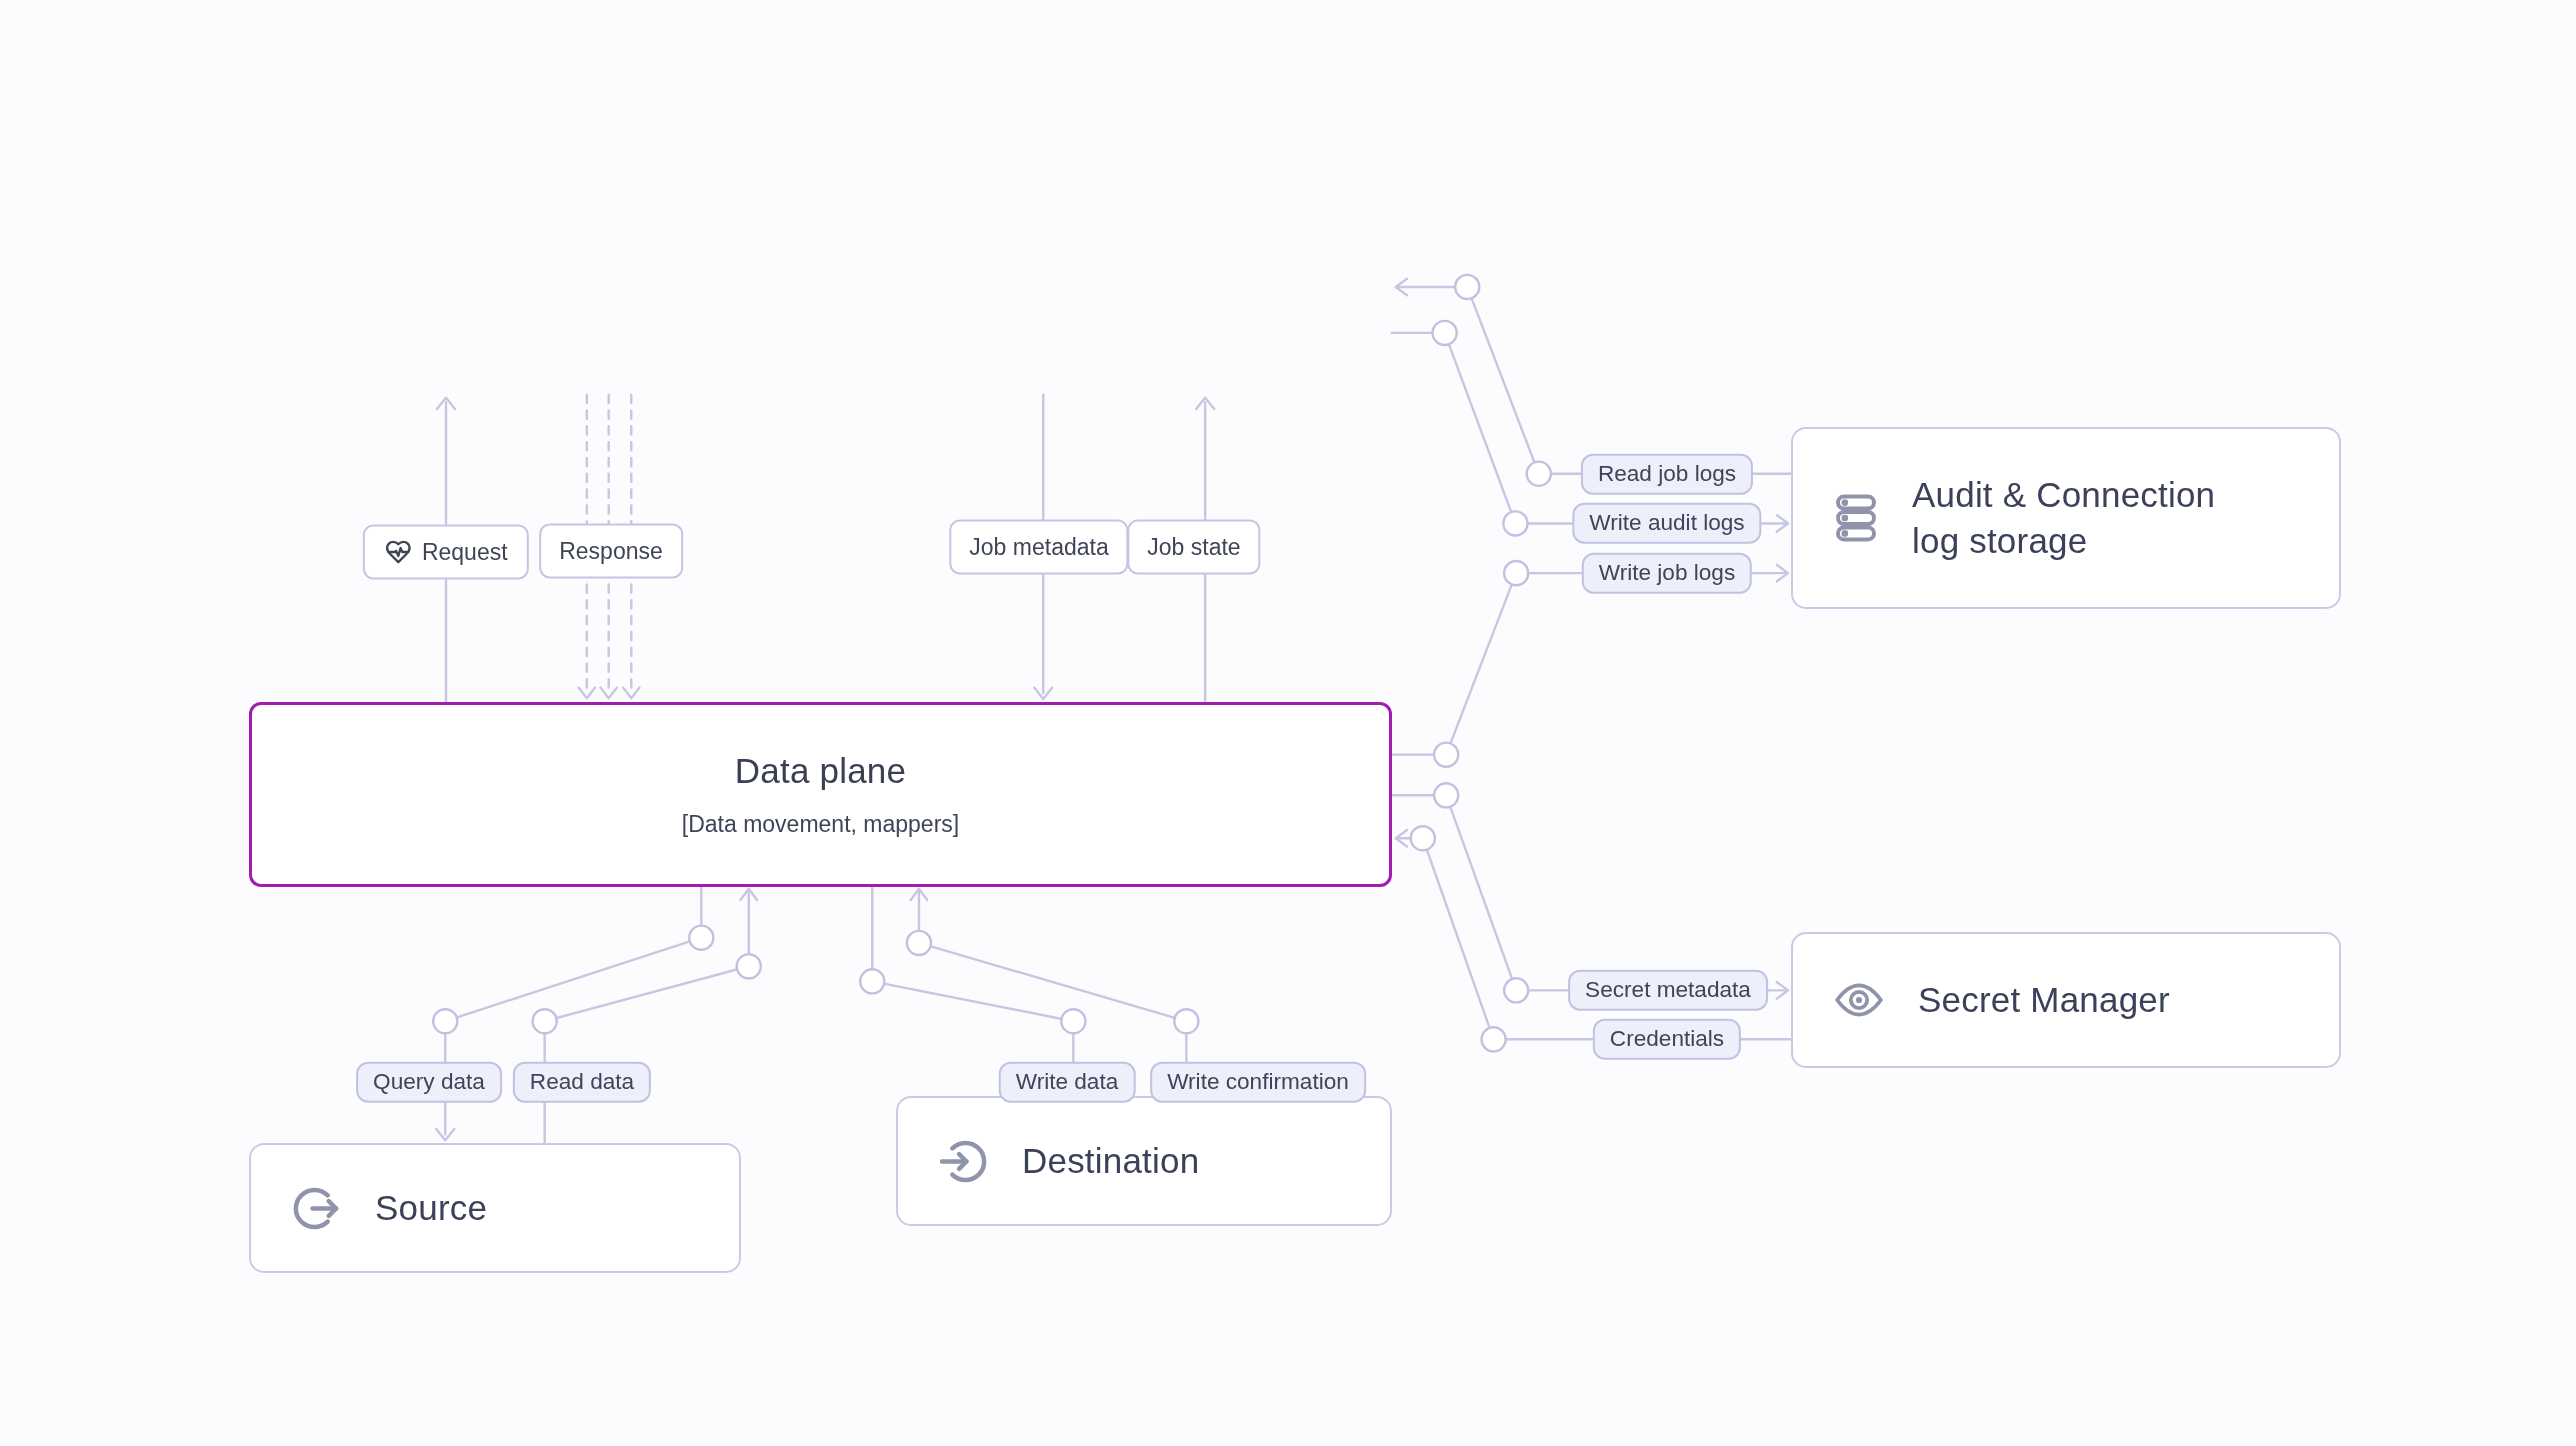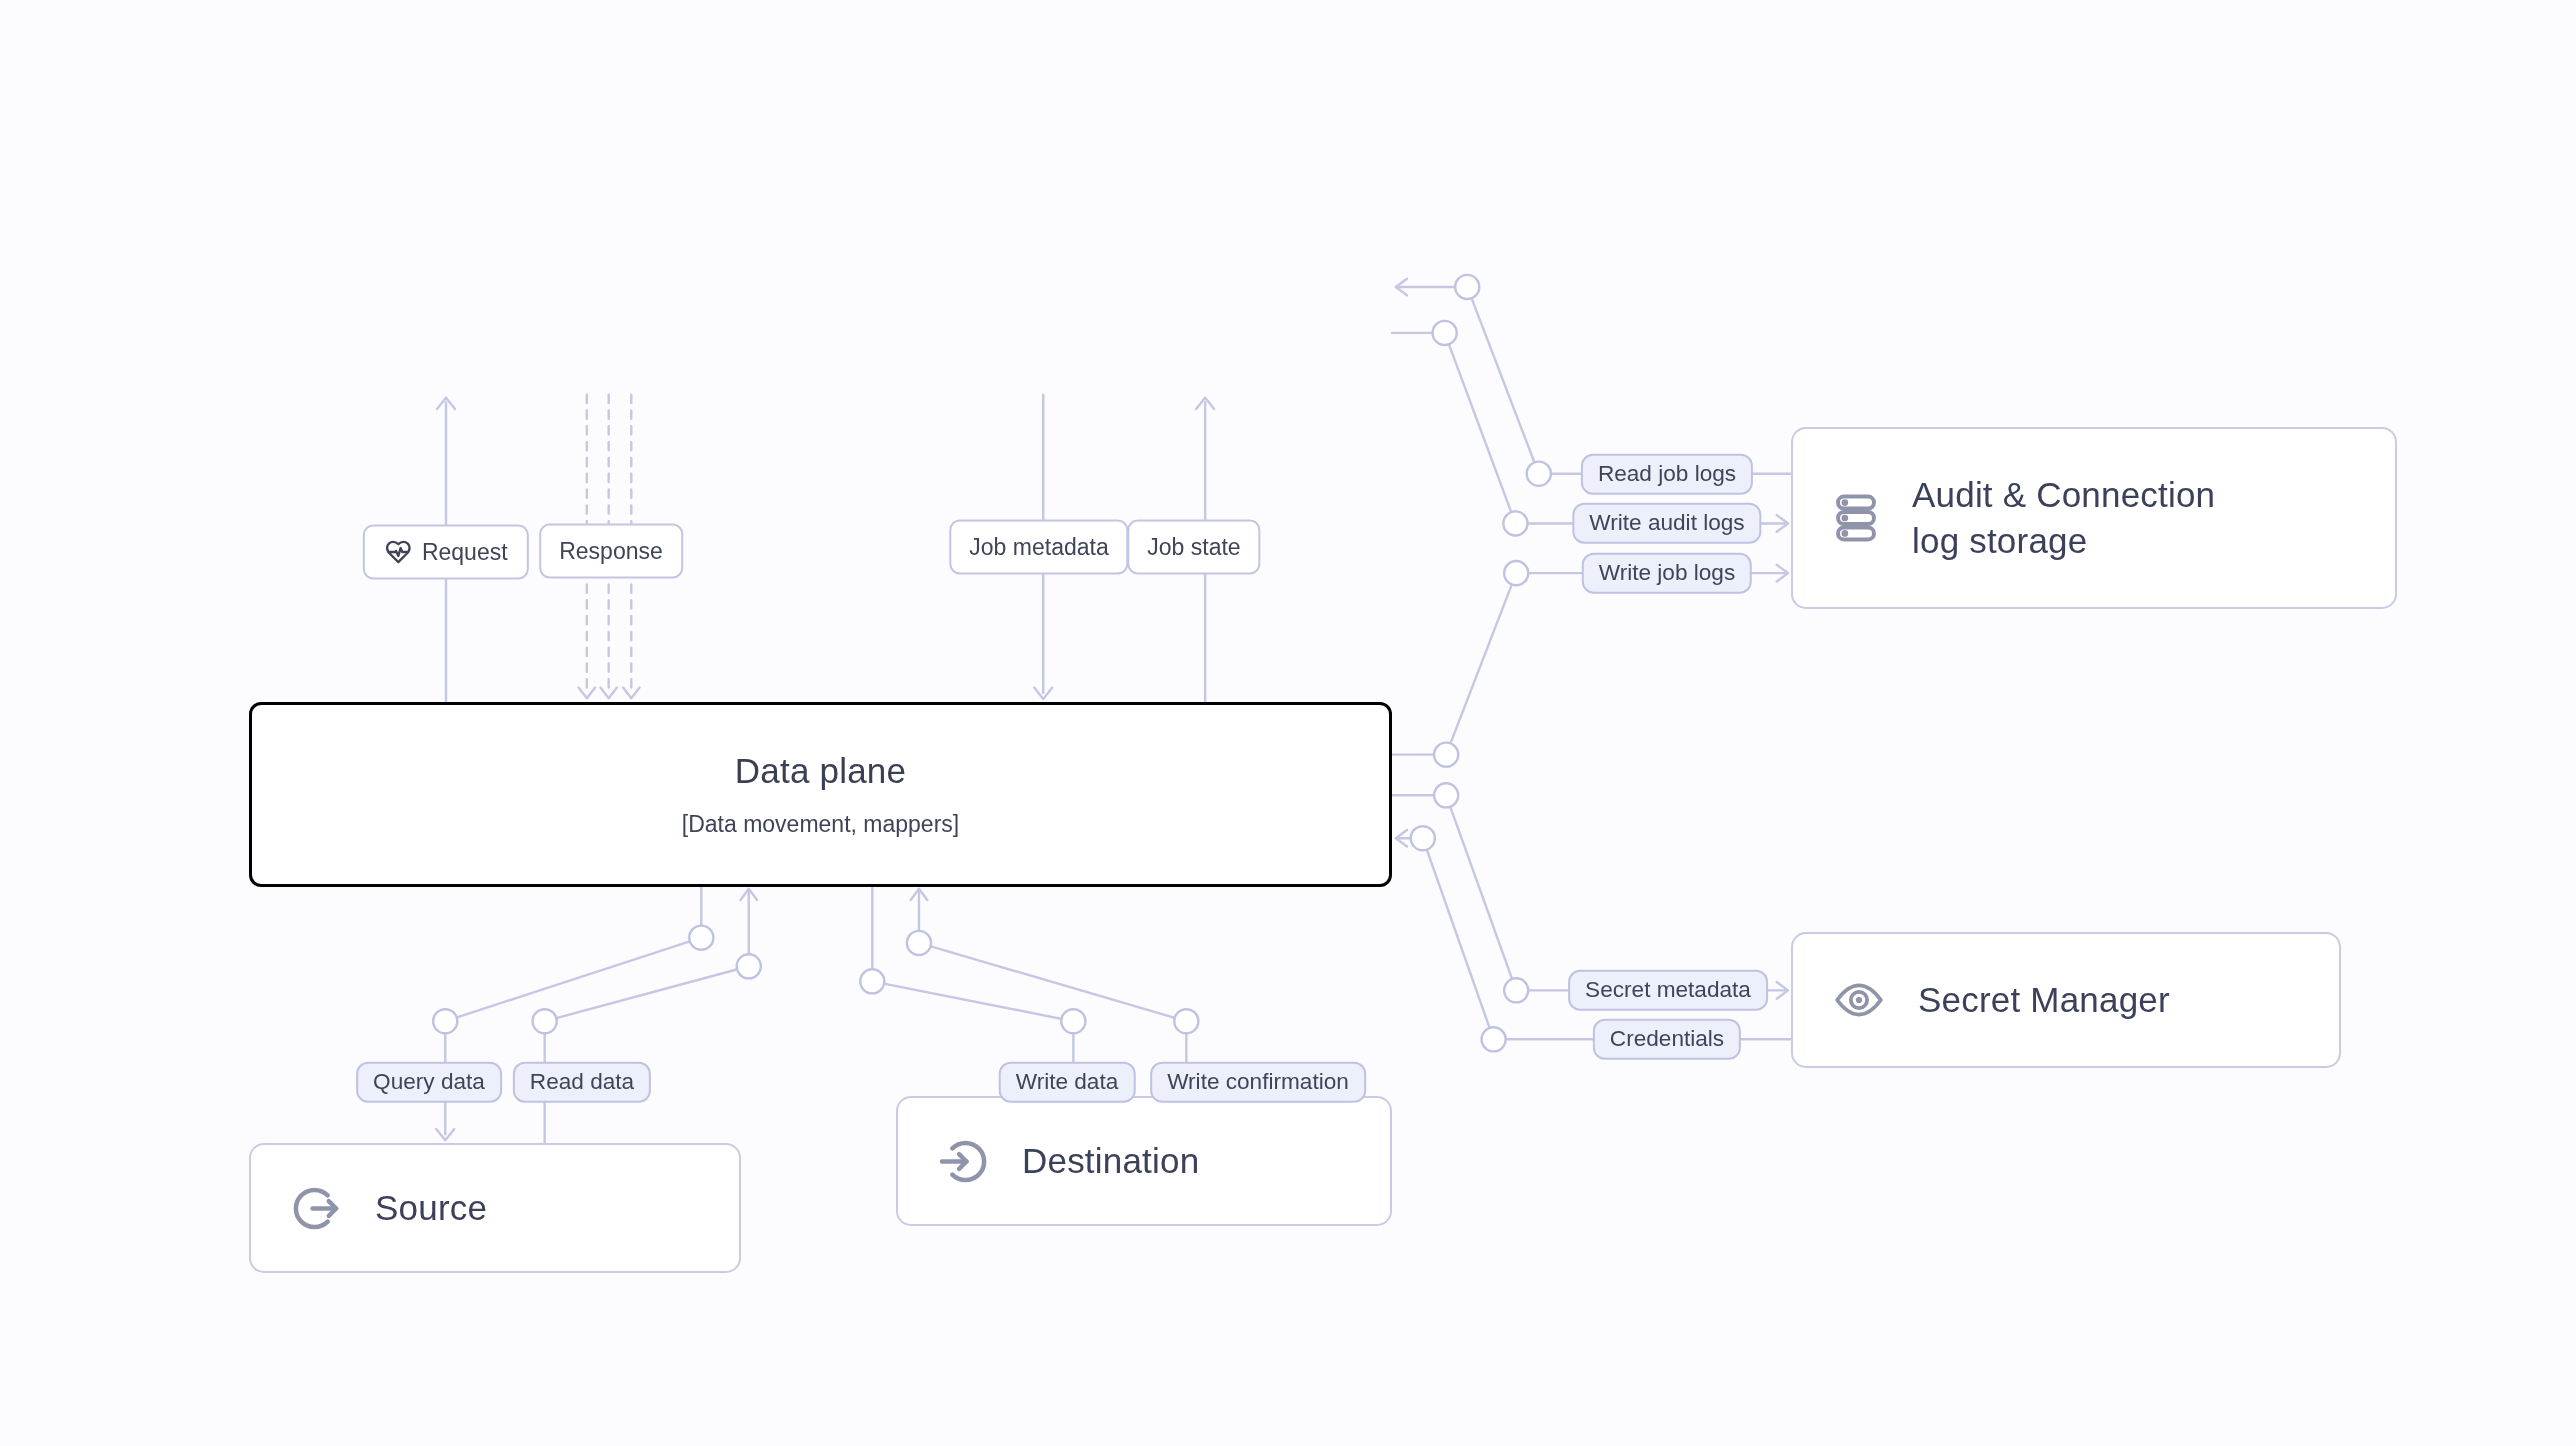--- a/index.html
+++ b/index.html
@@ -18,31 +18,31 @@
     left:249px;top:212px;width:1143px;height:182px;border:none;border-radius:16.6px;
     background:linear-gradient(172deg,#5b50e7 0%,#7463ea 38%,#9381ee 68%,#b4a4f4 100%);
     display:flex;flex-direction:column;align-items:center;justify-content:center;gap:16.6px;
     overflow:hidden;
   }
   .control-plane .grain{position:absolute;inset:0;width:100%;height:100%;mix-blend-mode:soft-light;opacity:.55;}
   .cp-title{position:relative;color:#ffffff;font-size:37px;letter-spacing:0.4px;}
   .cp-subtitle{position:relative;color:#ffffff;font-size:23px;letter-spacing:0.2px;}
   .data-plane{
     left:249px;top:702px;width:1143px;height:185px;
-    border:3px solid #000000;border-radius:12px;
+    border:3px solid #a21caf;border-radius:12px;
     display:flex;flex-direction:column;align-items:center;justify-content:center;gap:19.6px;
   }
   .dp-title{color:#3a3f54;font-size:35px;letter-spacing:0.2px;}
   .dp-subtitle{color:#3e4358;font-size:23px;}
 
   .leafbox{display:flex;align-items:center;gap:35px;padding-left:42px;}
   .leafbox .title{color:#3c415a;font-size:35px;letter-spacing:0.2px;line-height:1.32;}
   .source-box{left:249px;top:1143px;width:492px;height:130px;}
   .destination-box{left:896px;top:1096px;width:496px;height:130px;}
-  .audit-box{left:1791px;top:427px;width:606px;height:182px;}
+  .audit-box{left:1791px;top:427px;width:550px;height:182px;}
   .secret-box{left:1791px;top:932px;width:550px;height:136px;}
 
   
   .pill{position:absolute;transform:translate(-50%,-50%);box-sizing:border-box;white-space:nowrap;
         display:flex;align-items:center;justify-content:center;color:#3f4457;}
   .wpill{background:#ffffff;border:2.3px solid #c3c5e2;border-radius:10.5px;font-size:23px;padding:12px 18px;}
   .wpill.with-icon{gap:10.5px;padding:12px 19.6px;}
   .lpill{background:#edeffb;border:2.3px solid #bfc2e0;border-radius:12px;font-size:22.6px;padding:5.3px 15px;}
 
   .icon{display:inline-flex;flex:none;}

